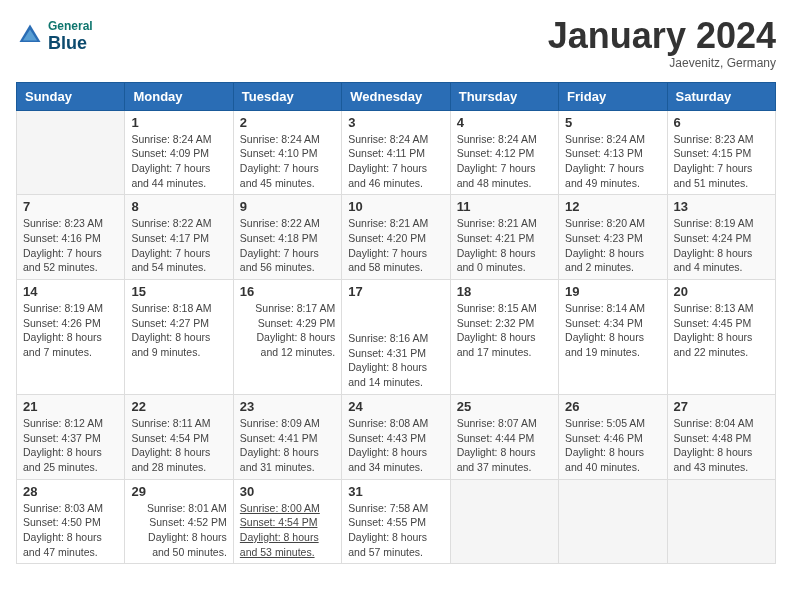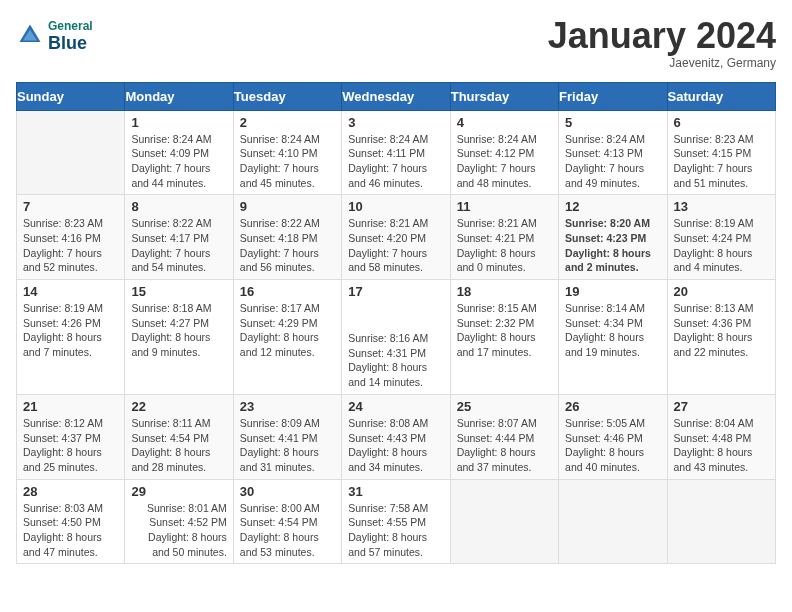--- a/index.html
+++ b/index.html
@@ -53,21 +53,21 @@
     .calendar-table {
       width: 100%;
       border-collapse: collapse;
       border: 1px solid #ccc;
     }
     .calendar-table th {
       background-color: #2a6db5;
       color: #fff;
       font-size: 13px;
       font-weight: bold;
-      padding: 6px 0;
+      padding: 6px 8px;
       text-align: left;
       border: 1px solid #1a5a9a;
     }
     .calendar-table td {
       vertical-align: top;
       border: 1px solid #ddd;
       padding: 4px 6px;
       width: calc(100% / 7);
       min-height: 80px;
       background: #fff;
@@ -202,21 +202,21 @@
         </td>
         <td>
           <span class="day-number">11</span>
           <div class="day-info" style="white-space: pre-line;">Sunrise: 8:21 AM
 Sunset: 4:21 PM
 Daylight: 8 hours
 and 0 minutes.</div>
         </td>
         <td>
           <span class="day-number">12</span>
-          <div class="day-info" style="white-space: pre-line; font-weight: bold;">Sunrise: 8:20 AM
+          <div class="day-info" style="white-space: pre-line;">Sunrise: 8:20 AM
 Sunset: 4:23 PM
 Daylight: 8 hours
 and 2 minutes.</div>
         </td>
         <td>
           <span class="day-number">13</span>
           <div class="day-info" style="white-space: pre-line;">Sunrise: 8:19 AM
 Sunset: 4:24 PM
 Daylight: 8 hours
 and 4 minutes.</div>
@@ -232,21 +232,21 @@
         </td>
         <td>
           <span class="day-number">15</span>
           <div class="day-info" style="white-space: pre-line;">Sunrise: 8:18 AM
 Sunset: 4:27 PM
 Daylight: 8 hours
 and 9 minutes.</div>
         </td>
         <td>
           <span class="day-number">16</span>
-          <div class="day-info" style="white-space: pre-line;">Sunrise: 8:17 AM
+          <div class="day-info" style="white-space: pre-line; text-align: right;">Sunrise: 8:17 AM
 Sunset: 4:29 PM
 Daylight: 8 hours
 and 12 minutes.</div>
         </td>
         <td>
           <span class="day-number">17</span>
           <div class="day-info" style="white-space: pre-line; margin-top: 32px;">Sunrise: 8:16 AM
 Sunset: 4:31 PM
 Daylight: 8 hours
 and 14 minutes.</div>
@@ -261,21 +261,21 @@
         <td>
           <span class="day-number">19</span>
           <div class="day-info" style="white-space: pre-line;">Sunrise: 8:14 AM
 Sunset: 4:34 PM
 Daylight: 8 hours
 and 19 minutes.</div>
         </td>
         <td>
           <span class="day-number">20</span>
           <div class="day-info" style="white-space: pre-line;">Sunrise: 8:13 AM
-Sunset: 4:36 PM
+Sunset: 4:45 PM
 Daylight: 8 hours
 and 22 minutes.</div>
         </td>
       </tr>
       <tr>
         <td>
           <span class="day-number">21</span>
           <div class="day-info" style="white-space: pre-line;">Sunrise: 8:12 AM
 Sunset: 4:37 PM
 Daylight: 8 hours
@@ -334,21 +334,21 @@
         </td>
         <td>
           <span class="day-number">29</span>
           <div class="day-info" style="white-space: pre-line; text-align: right;">Sunrise: 8:01 AM
 Sunset: 4:52 PM
 Daylight: 8 hours
 and 50 minutes.</div>
         </td>
         <td>
           <span class="day-number">30</span>
-          <div class="day-info" style="white-space: pre-line;">Sunrise: 8:00 AM
+          <div class="day-info" style="white-space: pre-line; text-decoration: underline;">Sunrise: 8:00 AM
 Sunset: 4:54 PM
 Daylight: 8 hours
 and 53 minutes.</div>
         </td>
         <td>
           <span class="day-number">31</span>
           <div class="day-info" style="white-space: pre-line;">Sunrise: 7:58 AM
 Sunset: 4:55 PM
 Daylight: 8 hours
 and 57 minutes.</div>

